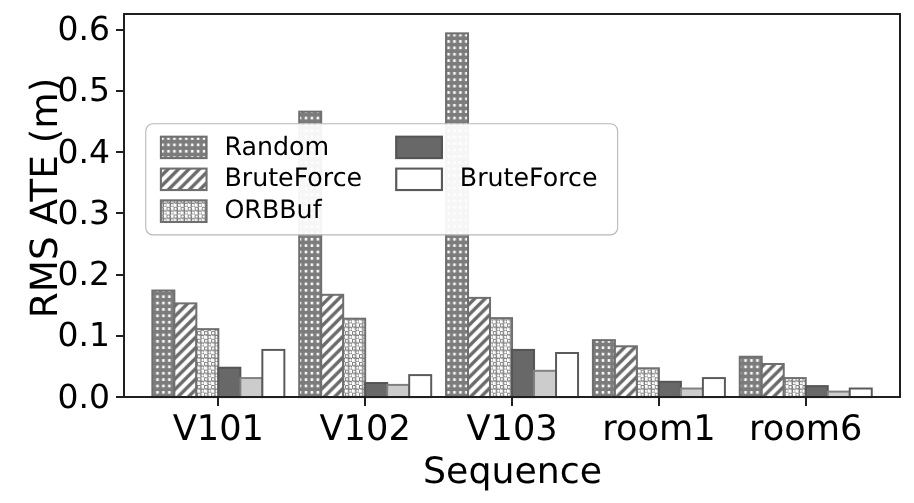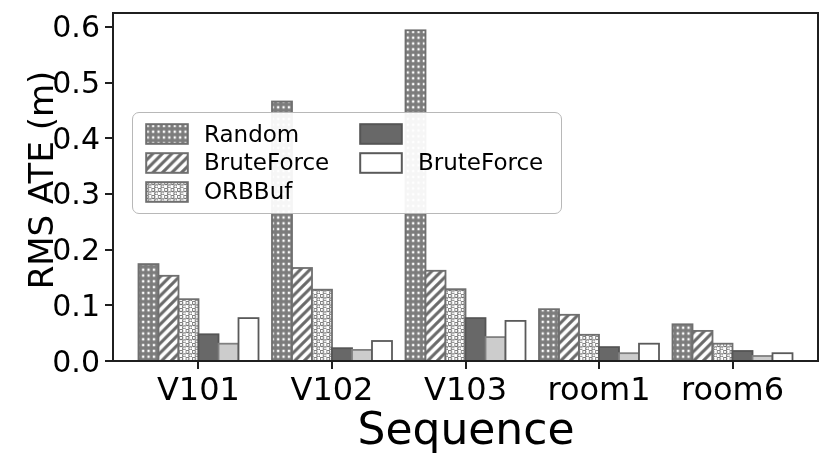--- a/index.html
+++ b/index.html
@@ -1,21 +1,21 @@
 <!DOCTYPE html>
 <html><head>
 <meta charset="utf-8">
 <style>
   html,body{margin:0;padding:0;background:#ffffff;}
   body{width:831px;height:457px;font-family:"DejaVu Sans","Liberation Sans",sans-serif;color:#000;}
   .figure{position:relative;width:831px;height:457px;background:#fff;overflow:hidden;}
   .figure svg.chart{position:absolute;left:0;top:0;}
   .ylabel{position:absolute;left:41px;top:180px;transform:translate(-50%,-50%) rotate(-90deg);
           font-size:34px;white-space:nowrap;letter-spacing:0px;}
-  .xlabel{position:absolute;left:466px;top:428px;transform:translate(-50%,-50%);font-size:44px;white-space:nowrap;}
+  .xlabel{position:absolute;left:466px;top:428px;transform:translate(-50%,-50%);font-size:33px;white-space:nowrap;}
   .legend{position:absolute;left:132px;top:112px;width:430px;height:102px;box-sizing:border-box;
           background:rgba(255,255,255,0.93);border:1.4px solid #b8b8b8;border-radius:7px;
           display:grid;grid-template-columns:214px 1fr;grid-auto-flow:column;
           grid-template-rows:repeat(3,1fr);align-items:center;padding:7px 8px 7px 12px;}
   .lg-item{display:flex;align-items:center;gap:15px;}
   .lg-label{font-size:23px;line-height:1;}
   text{fill:#000;}
 </style>
 </head>
 <body>

